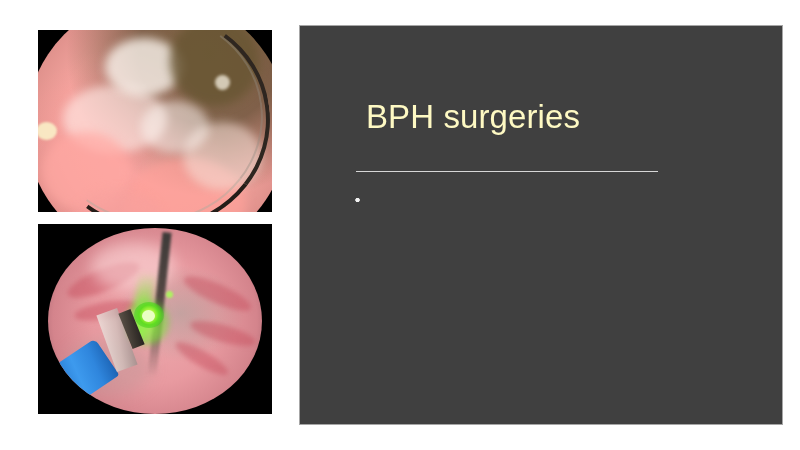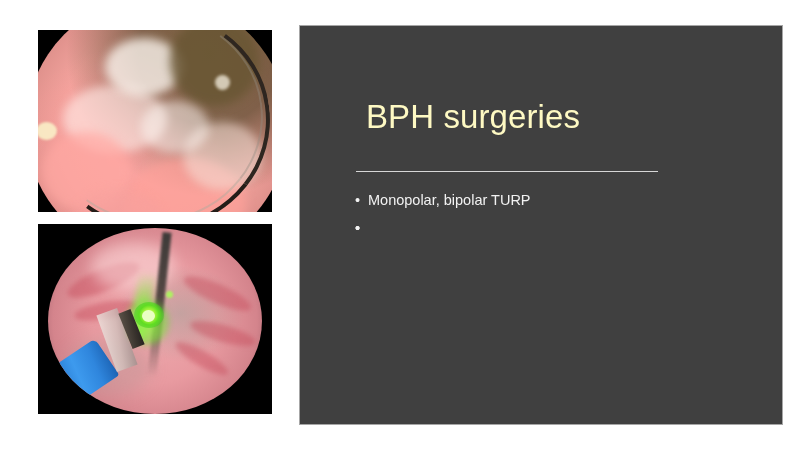--- a/index.html
+++ b/index.html
@@ -218,21 +218,20 @@
 
   <div id="slide-panel">
 
     <div id="panel-title">BPH surgeries</div>
 
     <div id="title-rule"></div>
 
     <ul id="bullet-list">
       <li>
         <span class="bullet-dot">•</span>
-        <span>Monopolar, bipolar TURP</span>
       </li>
       <li>
         <span class="bullet-dot">•</span>
       </li>
       <li>
         <span class="bullet-dot">•</span>
       </li>
     </ul>
   </div>
 

